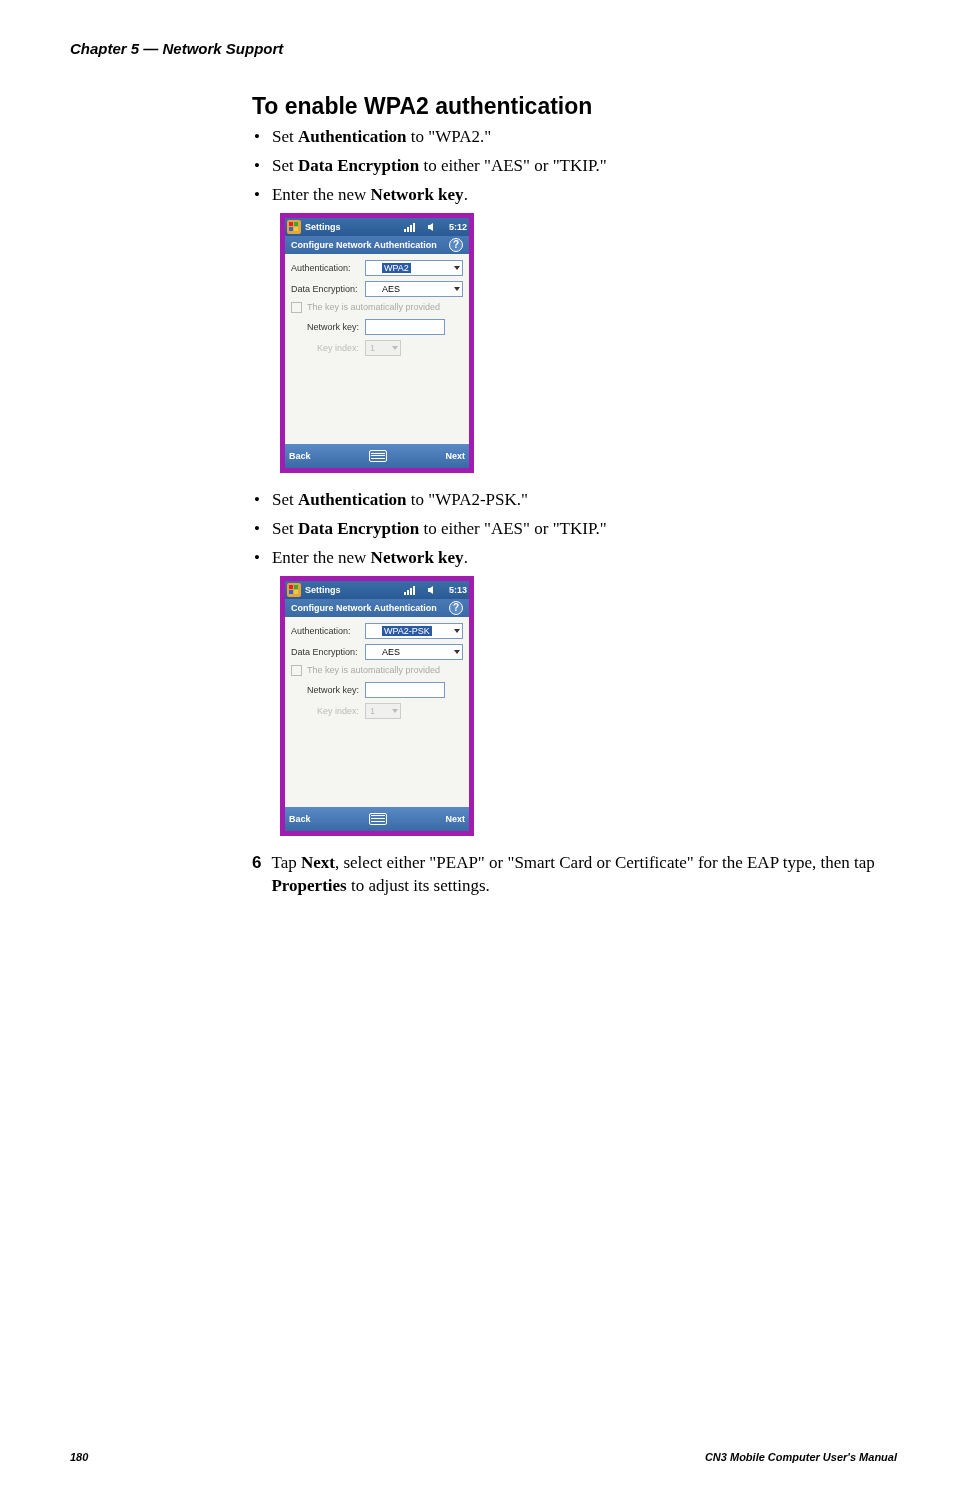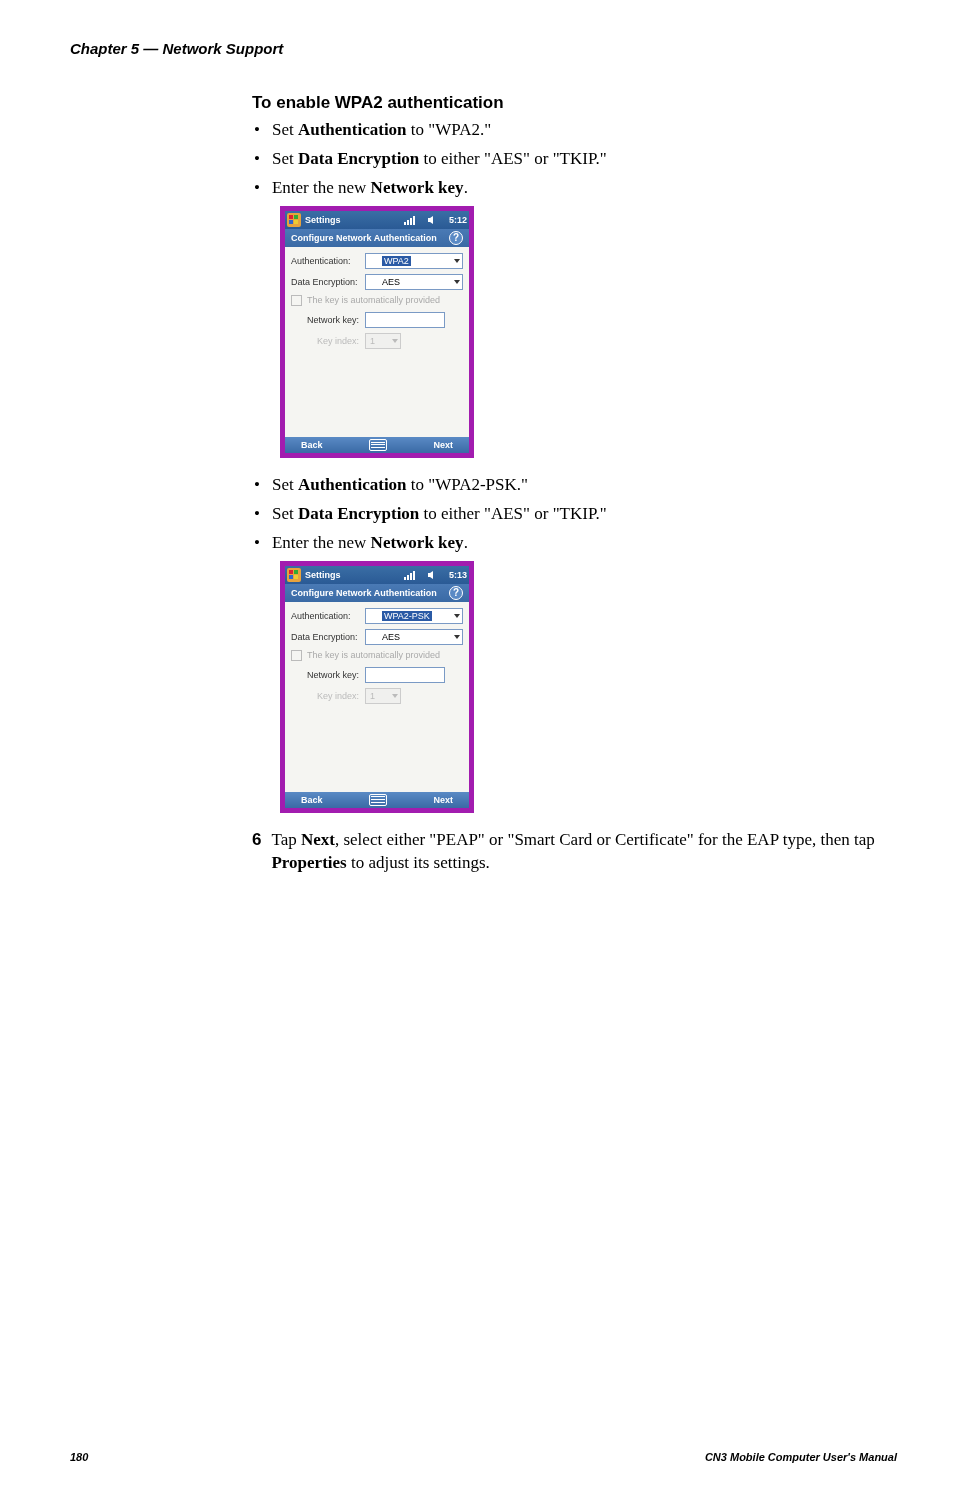--- a/index.html
+++ b/index.html
@@ -22,21 +22,21 @@
     }
     .content {
       position: absolute;
       top: 85px;
       left: 252px;
       width: 640px;
     }
     .section-heading {
       font-family: 'Segoe UI', Arial, sans-serif;
       font-weight: bold;
-      font-size: 17px;
+      font-size: 23px;
       margin-top: 8px;
       margin-bottom: 6px;
     }
     .bullet-line {
       display: flex;
       align-items: flex-start;
       margin-bottom: 6px;
       font-size: 17px;
       line-height: 1.35;
     }
@@ -209,25 +209,25 @@
       display: flex;
       align-items: center;
       justify-content: space-between;
       padding: 0 2px 0 4px;
       color: #bbb;
     }
     .ss-small-select .ss-select-arrow { border-top-color: #bbb; }
     .ss-footer {
       background: linear-gradient(to bottom, #5a8ac5, #3a6aa5);
       color: #fff;
-      height: 16px;
+      height: 24px;
       display: flex;
       align-items: center;
       justify-content: space-between;
-      padding: 0 16px;
+      padding: 0 4px;
       font-weight: bold;
     }
     .ss-kbd {
       width: 18px; height: 12px;
       border: 1px solid #fff;
       border-radius: 2px;
       display: flex;
       flex-direction: column;
       justify-content: space-around;
       padding: 1px;

